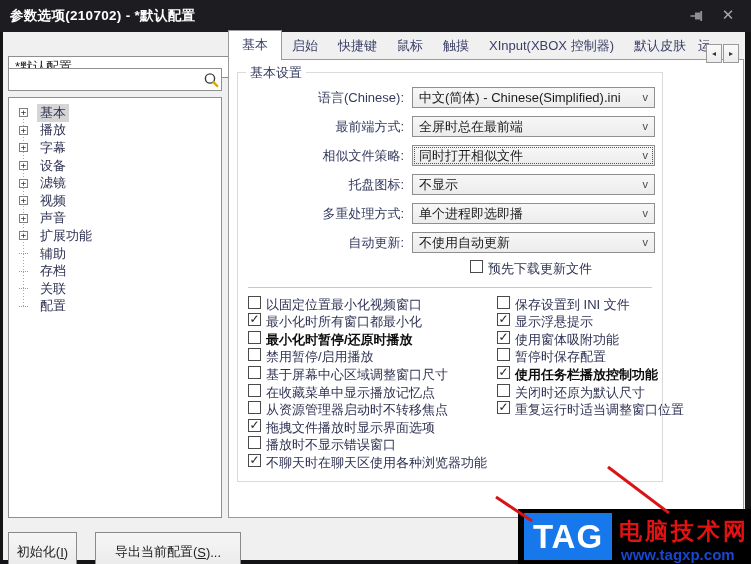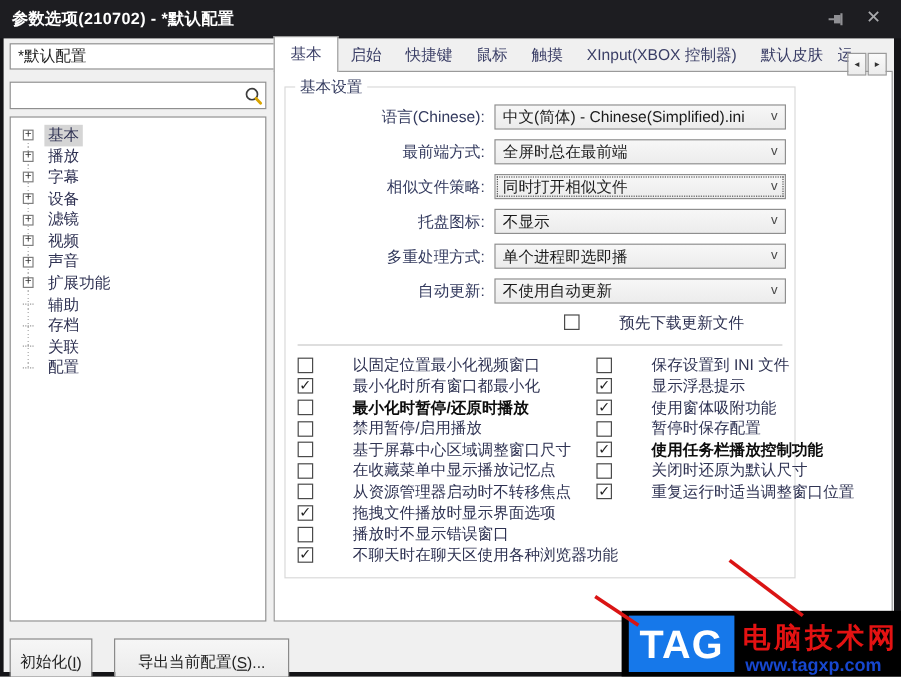--- a/index.html
+++ b/index.html
@@ -11,21 +11,21 @@
   
   .titlebar { position:absolute; left:0; top:0; width:751px; height:32px; background:#1d1d21; }
   .title { position:absolute; left:10px; top:7px; color:#ffffff; font-size:13.5px; font-weight:bold; letter-spacing:.3px; }
   .pin { position:absolute; right:46px; top:8px; width:16px; height:16px; }
   .close { position:absolute; right:14px; top:6px; color:#a9aaad; font-size:15px; width:18px; height:18px; text-align:center; line-height:18px; cursor:default; }
 
   
   .dlg { position:absolute; left:3px; top:32px; width:742px; height:528px; background:#f0f0f0; }
 
   
-  .profile-combo { position:absolute; left:5px; top:4px; width:244px; height:22px; background:#fff;
+  .profile-combo { position:absolute; left:5px; top:24px; width:244px; height:22px; background:#fff;
     border:1px solid #8f8f8f; display:flex; align-items:center; padding:0 6px; font-size:13px; color:#1e1e1e; }
   .profile-combo .spacer { flex:1; }
   .combo-chevron { color:#4a4a4a; font-size:11px; line-height:11px; }
 
   .search-box { position:absolute; left:5px; top:36px; width:214px; height:23px; background:#fff;
     border:1px solid #8f8f8f; display:flex; align-items:center; }
   .search-box input { flex:1; border:none; outline:none; height:100%; font-size:13px; padding:0 4px; background:transparent; }
   .search-glyph { width:20px; height:18px; flex:none; }
 
   .tree-panel { position:absolute; left:5px; top:65px; width:214px; height:421px; background:#fff;
@@ -63,21 +63,21 @@
     font-size:13px; color:#1b1b1b; white-space:nowrap; overflow:hidden; }
   .combo .arrow { position:absolute; right:6px; top:3px; color:#4a4a4a; font-size:11px; }
   .combo.focused::after { content:""; position:absolute; inset:1px; border:1px dotted #555; pointer-events:none; }
 
   .update-row { margin-left:232px; margin-top:3px; }
   .separator { border:none; border-top:1px solid #c9c9c9; margin:9px 10px 0 10px; }
 
   .cb-cols { display:flex; padding:8px 0 0 10px; }
   .cb-col-left { width:249px; flex:none; }
   .cb-col-right { flex:1; }
-  .cb-row { display:flex; align-items:center; height:17.6px; cursor:default;gap:28px; }
+  .cb-row { display:flex; height:17.6px; cursor:default; }
   .cb-box { width:13px; height:13px; flex:none; border:1px solid #4a4a4a; background:#fff; margin-right:5px;
     font-size:12px; line-height:11px; text-align:center; color:#1f1f1f; position:relative; }
   .cb-fill { position:absolute; inset:2px; background:#141414; }
   .cb-label { font-size:13px; color:#2f3353; white-space:nowrap; }
   .cb-row.bold .cb-label { font-weight:bold; color:#0d0d0d; }
 
   
   .btn { position:absolute; height:40px; border:1px solid #8a8a8a; background:linear-gradient(#f6f6f6,#e9e9e9);
     font-size:13px; color:#222; display:flex; align-items:center; justify-content:center; border-radius:0; }
   .btn-init { left:5px; top:500px; width:69px; }

